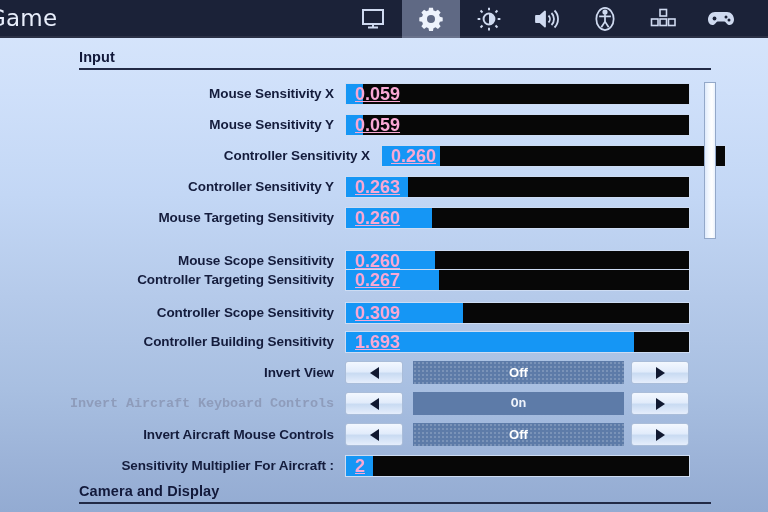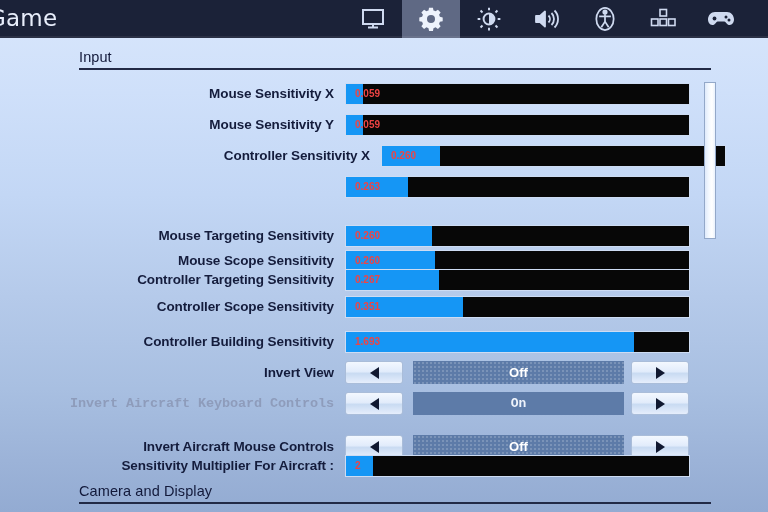--- a/index.html
+++ b/index.html
@@ -80,21 +80,21 @@
     left: 0; top: 38px;
     width: 768px;
     height: 474px;
   }
 
   .section-head {
     position: absolute;
     left: 79px;
     width: 632px;
     font-size: 14.5px;
-    font-weight: normal;
+    font-weight: bold;
     color: #12193a;
     letter-spacing: .1px;
   }
   .section-head .rule {
     margin-top: 3px;
     height: 2px;
     width: 100%;
     background: #222a46;
   }
 
@@ -138,24 +138,25 @@
     left: 0; top: 0;
     height: 100%;
     background: #1596f5;
   }
   .slider-value {
     position: absolute;
     left: 9px;
     top: 0;
     height: 100%;
     line-height: 20px;
-    font-size: 10px;
+    font-size: 18px;
     font-weight: bold;
-    color: #ef4444;
+    color: #f9a8d4;
     white-space: nowrap;
+    text-decoration: underline;
   }
 
   
   .toggle-left, .toggle-right {
     position: absolute;
     top: 1px;
     width: 58px;
     height: 23px;
     border: 1px solid #aabdd9;
     border-radius: 3px;
@@ -326,51 +327,52 @@
           </div>
         </div>
         <div class="row" style="top: 105px; margin-left: 36px;">
           <div class="row-label">Controller Sensitivity X</div>
           <div class="slider">
             <div class="slider-fill" style="width: 17%;"></div>
             <div class="slider-value">0.260</div>
           </div>
         </div>
         <div class="row" style="top: 136px;">
+          <div class="row-label">Controller Sensitivity Y</div>
           <div class="slider">
             <div class="slider-fill" style="width: 18%;"></div>
             <div class="slider-value">0.263</div>
           </div>
         </div>
-        <div class="row" style="top: 185px;">
+        <div class="row" style="top: 167px;">
           <div class="row-label">Mouse Targeting Sensitivity</div>
           <div class="slider">
             <div class="slider-fill" style="width: 25%;"></div>
             <div class="slider-value">0.260</div>
           </div>
         </div>
         <div class="row" style="top: 210px;">
           <div class="row-label">Mouse Scope Sensitivity</div>
           <div class="slider">
             <div class="slider-fill" style="width: 26%;"></div>
             <div class="slider-value">0.260</div>
           </div>
         </div>
         <div class="row" style="top: 229px;">
           <div class="row-label">Controller Targeting Sensitivity</div>
           <div class="slider">
             <div class="slider-fill" style="width: 27%;"></div>
             <div class="slider-value">0.267</div>
           </div>
         </div>
-        <div class="row" style="top: 256px;">
+        <div class="row" style="top: 262px;">
           <div class="row-label">Controller Scope Sensitivity</div>
           <div class="slider">
             <div class="slider-fill" style="width: 34%;"></div>
-            <div class="slider-value">0.351</div>
+            <div class="slider-value">0.309</div>
           </div>
         </div>
         <div class="row" style="top: 291px;">
           <div class="row-label">Controller Building Sensitivity</div>
           <div class="slider">
             <div class="slider-fill" style="width: 84%;"></div>
             <div class="slider-value">1.693</div>
           </div>
         </div>
         <div class="row" style="top: 322px;">
@@ -386,21 +388,21 @@
         <div class="row" style="top: 353px; font-family: Liberation Mono, monospace;">
           <div class="row-label disabled">Invert Aircraft Keyboard Controls</div>
           <div class="toggle-left">
             <span class="tri tri-l"></span>
           </div>
           <div class="toggle-value disabled">On</div>
           <div class="toggle-right">
             <span class="tri tri-r"></span>
           </div>
         </div>
-        <div class="row" style="top: 396px; padding-left: 38px;">
+        <div class="row" style="top: 384px; padding-left: 38px;">
           <div class="row-label">Invert Aircraft Mouse Controls</div>
           <div class="toggle-left">
             <span class="tri tri-l"></span>
           </div>
           <div class="toggle-value">Off</div>
           <div class="toggle-right">
             <span class="tri tri-r"></span>
           </div>
         </div>
         <div class="row" style="top: 415px;">

